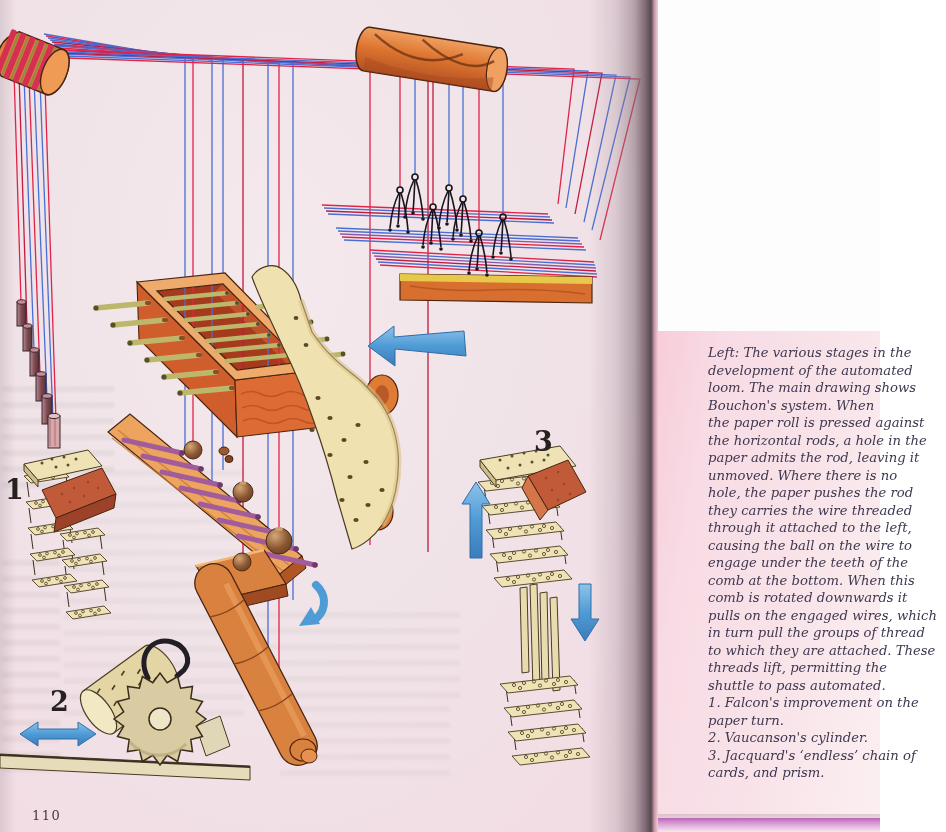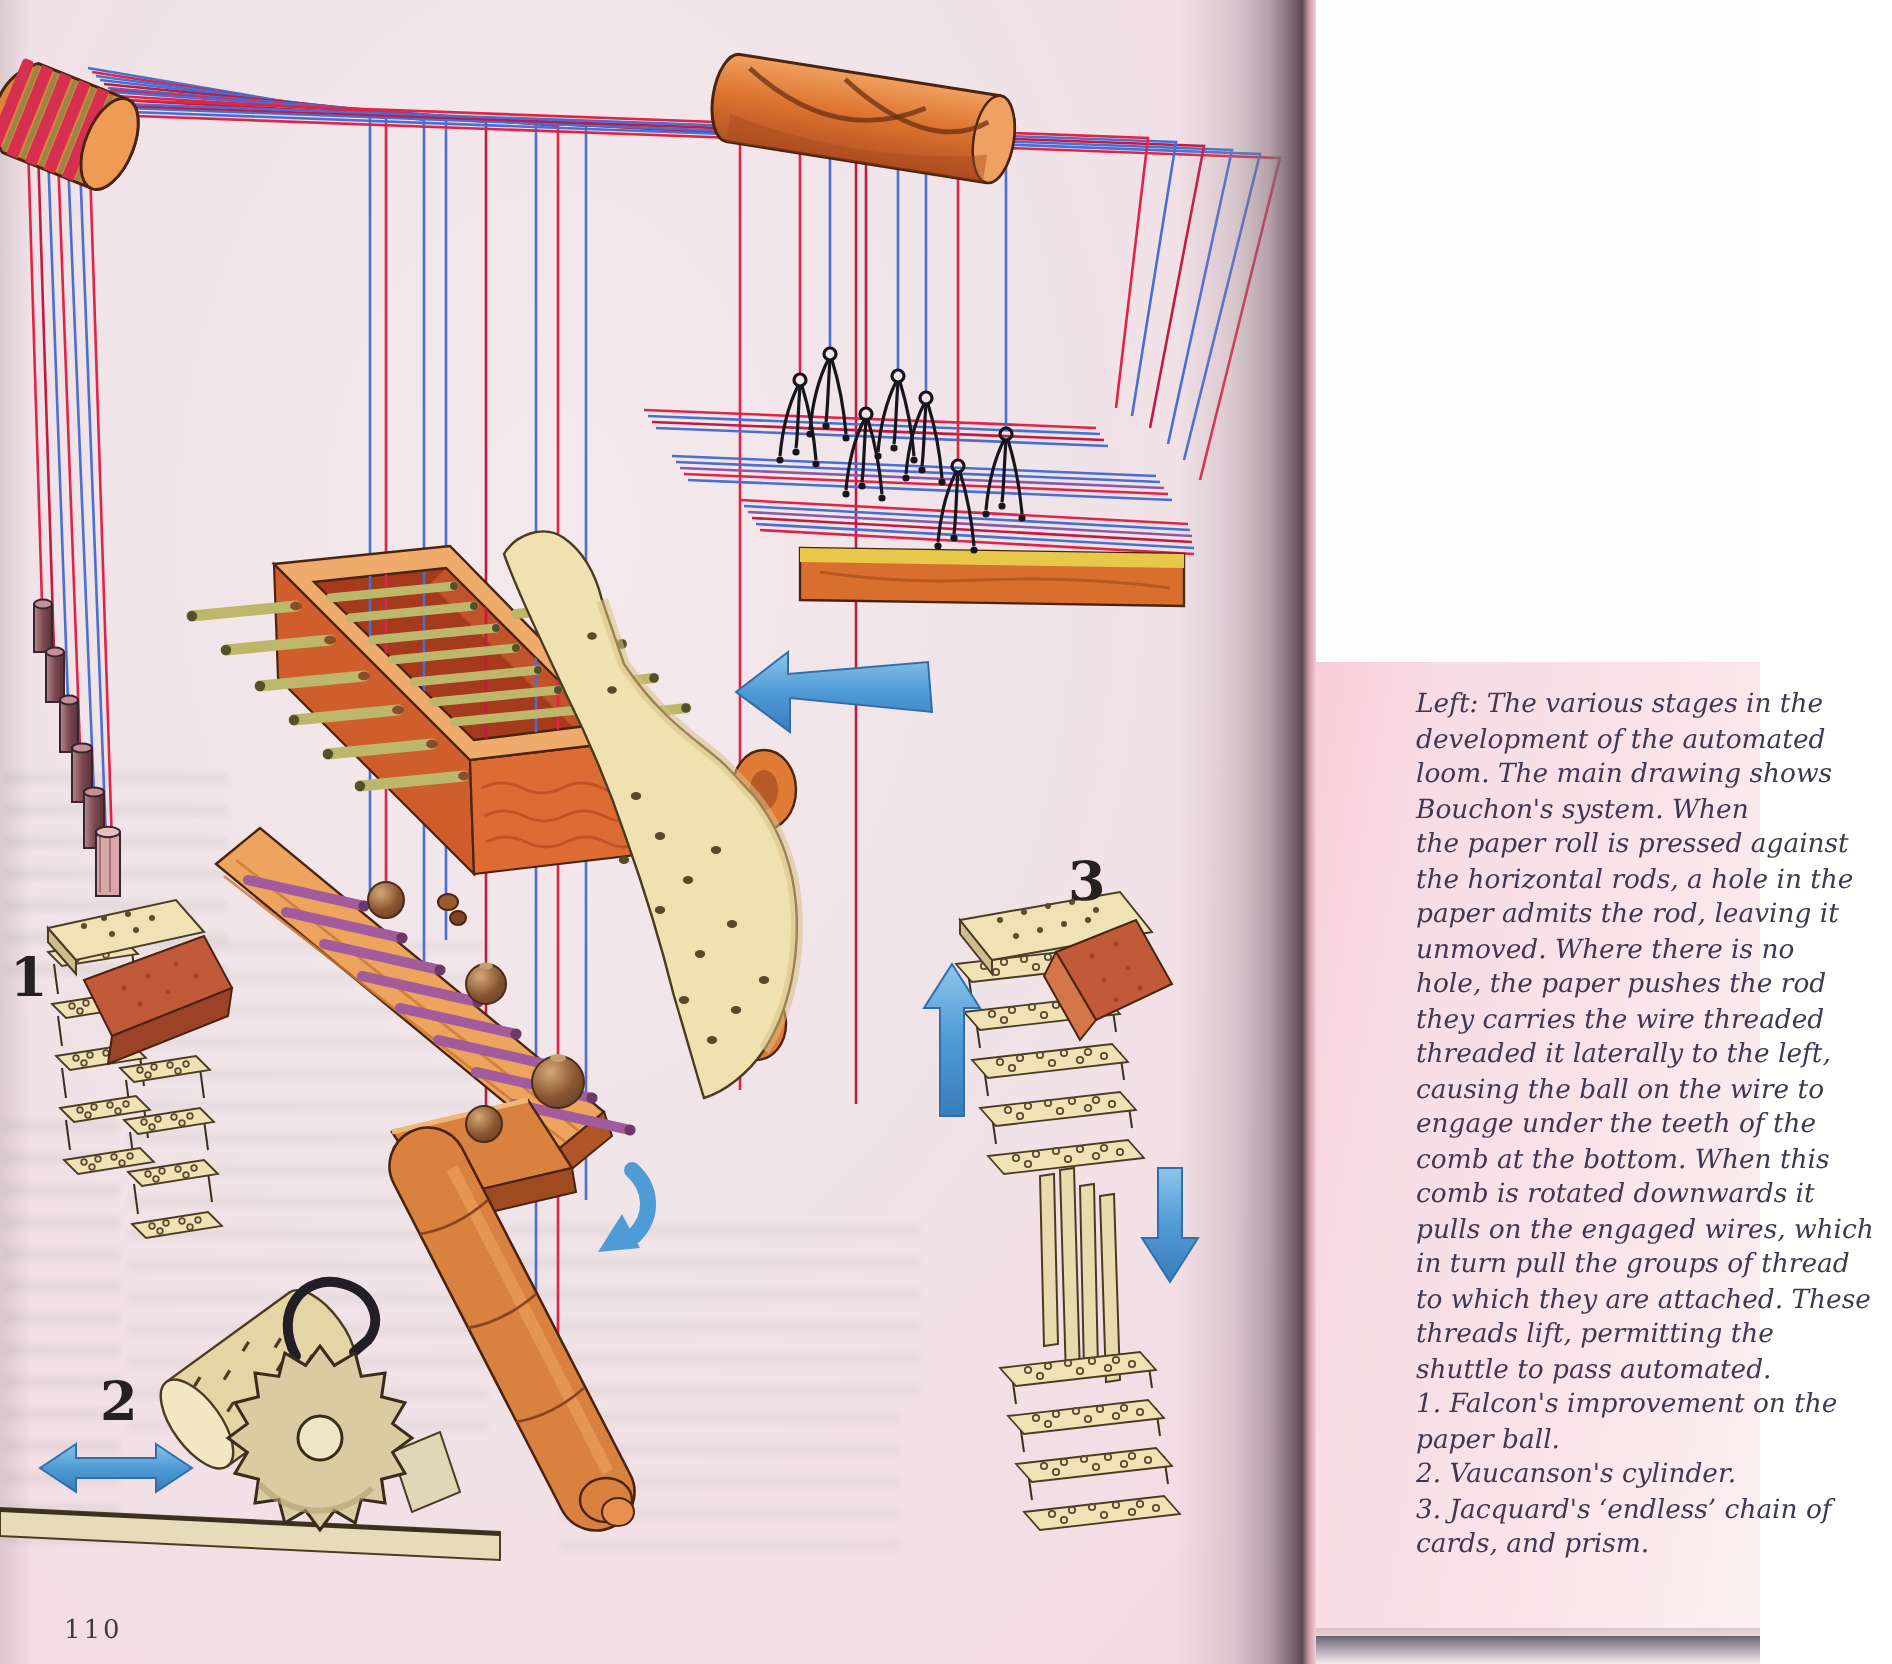--- a/index.html
+++ b/index.html
@@ -11,21 +11,21 @@
   .main-page::before{content:"";position:absolute;left:0;top:0;width:16px;height:100%;
     background:linear-gradient(to right, rgba(140,120,130,.22), rgba(140,120,130,0));}
   
   .bleed{position:absolute;filter:blur(1.3px);opacity:.5;
     background:repeating-linear-gradient(180deg, rgba(108,122,98,.16) 0 6px, rgba(0,0,0,0) 6px 16px);}
   
   .gutter{position:absolute;top:0;left:588px;width:70px;height:832px;
     background:linear-gradient(to right, rgba(160,140,150,0) 0%, rgba(158,138,148,.28) 40%,
       rgba(132,112,122,.55) 66%, #7e6b74 82%, #584850 90%, #c89aa8 95%, #f6ccd6 100%);}
   
-  .right-page{position:absolute;left:658px;top:0;width:222px;height:832px;background:#0f172a;}
+  .right-page{position:absolute;left:658px;top:0;width:222px;height:832px;background:#a21caf;}
   .white-block{position:absolute;left:0;top:0;width:222px;height:331px;background:#fdfdfd;}
   .caption-panel{position:absolute;left:0;top:331px;width:222px;height:487px;
     background:linear-gradient(100deg,#f7cdd9 0%, #f8dce5 22%, #f8e3e9 58%, #fbeff1 100%);}
   .caption-text{position:absolute;left:50px;top:13px;width:168px;
     font-family:"DejaVu Serif", serif;font-style:italic;font-size:13.2px;line-height:17.5px;
     color:#3f3850;}
   .cap-line{white-space:nowrap;}
   .page-bottom-strip{position:absolute;left:0;top:814px;width:222px;height:18px;
     background:linear-gradient(180deg, rgba(150,120,135,.30) 0%, rgba(243,221,229,.6) 45%, #f7e9ee 100%);}
   
@@ -569,32 +569,32 @@
       <div class="cap-line">Left: The various stages in the</div>
           <div class="cap-line">development of the automated</div>
           <div class="cap-line">loom. The main drawing shows</div>
           <div class="cap-line">Bouchon's system. When</div>
           <div class="cap-line">the paper roll is pressed against</div>
           <div class="cap-line">the horizontal rods, a hole in the</div>
           <div class="cap-line">paper admits the rod, leaving it</div>
           <div class="cap-line">unmoved. Where there is no</div>
           <div class="cap-line">hole, the paper pushes the rod</div>
           <div class="cap-line">they carries the wire threaded</div>
-          <div class="cap-line">threaded it laterally to the left,</div>
+          <div class="cap-line">through it attached to the left,</div>
           <div class="cap-line">causing the ball on the wire to</div>
           <div class="cap-line">engage under the teeth of the</div>
           <div class="cap-line">comb at the bottom. When this</div>
           <div class="cap-line">comb is rotated downwards it</div>
           <div class="cap-line">pulls on the engaged wires, which</div>
           <div class="cap-line">in turn pull the groups of thread</div>
           <div class="cap-line">to which they are attached. These</div>
           <div class="cap-line">threads lift, permitting the</div>
           <div class="cap-line">shuttle to pass automated.</div>
           <div class="cap-line">1. Falcon's improvement on the</div>
-          <div class="cap-line">paper ball.</div>
+          <div class="cap-line">paper turn.</div>
           <div class="cap-line">2. Vaucanson's cylinder.</div>
           <div class="cap-line">3. Jacquard's ‘endless’ chain of</div>
           <div class="cap-line">cards, and prism.</div>
         </div>
     </div>
     <div class="page-bottom-strip"></div>
   </div>
 
 </div>
 

